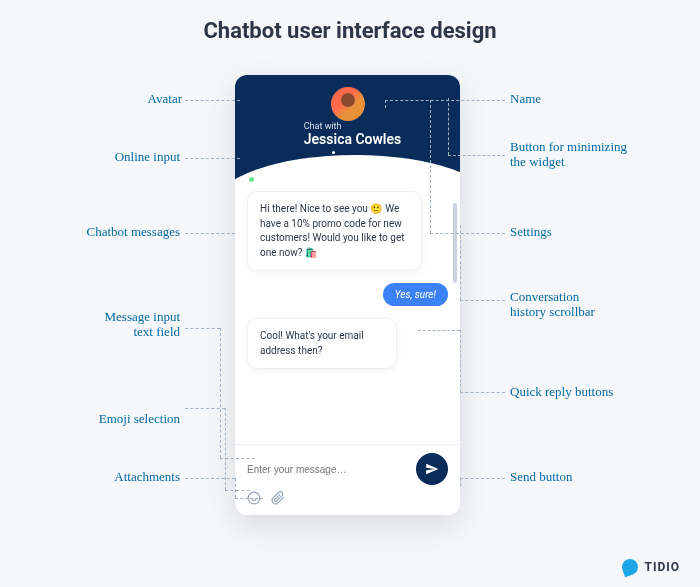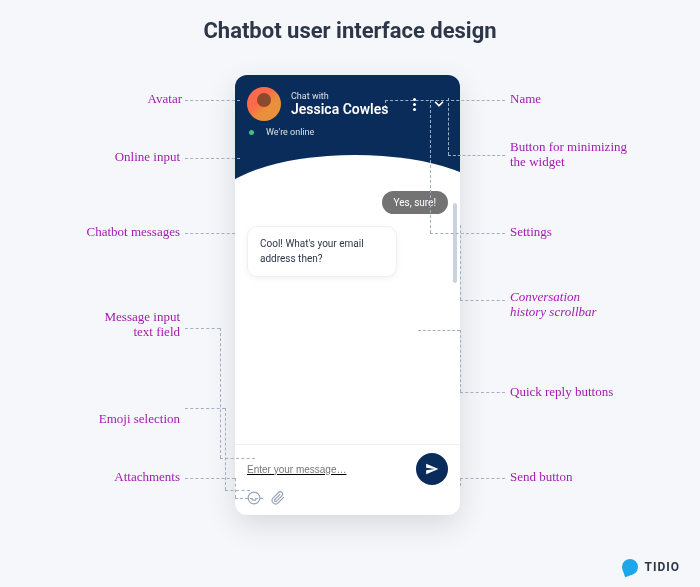--- a/index.html
+++ b/index.html
@@ -47,20 +47,21 @@
     height: 50px;
     background: #fff;
     border-radius: 50% 50% 0 0 / 100% 100% 0 0;
   }
   .header-top {
     display: flex;
     align-items: center;
     padding: 12px 12px 4px 12px;
     position: relative;
     z-index: 1;
+    flex-direction: column;
   }
   .avatar {
     width: 34px;
     height: 34px;
     border-radius: 50%;
     background: linear-gradient(135deg, #ff6b4a 40%, #e8903a 60%);
     position: relative;
     flex-shrink: 0;
   }
   .avatar::after {
@@ -157,36 +158,36 @@
     gap: 6px;
     margin-bottom: 12px;
   }
   .pill {
     border-radius: 16px;
     padding: 6px 12px;
     font-size: 10px;
     cursor: pointer;
   }
   .pill-primary {
-    background: #737373;
+    background: #3b82f6;
     color: #fff;
+    font-style: italic;
   }
   .pill-outline {
     background: #fff;
     color: #0a2c5a;
     border: 1px solid #0a2c5a;
   }
   .input-area {
     border-top: 1px solid #eef0f4;
     padding: 8px 12px 10px 12px;
   }
   .input-row {
     display: flex;
     align-items: center;
-    text-decoration: underline;
   }
   .input-field {
     flex: 1;
     border: none;
     font-size: 10px;
     color: #94a3b8;
     background: transparent;
     outline: none;
   }
   .send-btn {
@@ -209,21 +210,21 @@
   .icon-btn {
     cursor: pointer;
     color: #94a3b8;
   }
   .icon-btn svg { display: block; }
   
   .label {
     position: absolute;
     font-family: "Segoe Script", "Comic Sans MS", cursive;
     font-size: 13px;
-    color: #a21caf;
+    color: #0369a1;
     white-space: pre-line;
     line-height: 1.15;
   }
   .label.r { text-align: left; }
   .label.l { text-align: right; }
   
   .conn {
     position: absolute;
     border: 0 dashed #9fb0c5;
   }
@@ -275,20 +276,21 @@
         </div>
       </div>
     </div>
     <div class="status">
       <span class="status-dot"></span>
       <span>We're online</span>
     </div>
   </div>
   <div class="body">
     <div class="scrollbar"></div>
+    <div class="bot-msg">Hi there! Nice to see you 🙂 We have a 10% promo code for new customers! Would you like to get one now? 🛍️</div>
     <div class="quick-row">
       <div class="pill pill-primary">Yes, sure!</div>
     </div>
     <div class="bot-msg" style="max-width:150px">Cool! What's your email address then?</div>
   </div>
   <div class="input-area">
     <div class="input-row">
       <input class="input-field" placeholder="Enter your message…" style="">
       <div class="send-btn">
         <svg width="14" height="14" viewBox="0 0 24 24" fill="#fff">
@@ -319,21 +321,21 @@
 <div class="label l" style="left:45px; top:225px; width:135px;">Chatbot messages</div>
 <div class="label l" style="left:55px; top:310px; width:125px;">Message input
 text field</div>
 <div class="label l" style="left:55px; top:412px; width:125px;">Emoji selection</div>
 <div class="label l" style="left:55px; top:470px; width:125px;">Attachments</div>
 
 <div class="label r" style="left:510px; top:92px;">Name</div>
 <div class="label r" style="left:510px; top:140px;">Button for minimizing
 the widget</div>
 <div class="label r" style="left:510px; top:225px;">Settings</div>
-<div class="label r" style="left:510px; top:290px;font-style:italic;">Conversation
+<div class="label r" style="left:510px; top:290px;">Conversation
 history scrollbar</div>
 <div class="label r" style="left:510px; top:385px;">Quick reply buttons</div>
 <div class="label r" style="left:510px; top:470px;">Send button</div>
 
 <div class="conn h" style="left:185px; top:100px; width:55px;"></div>
 <div class="conn h" style="left:185px; top:158px; width:55px;"></div>
 <div class="conn h" style="left:185px; top:233px; width:50px;"></div>
 <div class="conn h" style="left:185px; top:328px; width:35px;"></div>
 <div class="conn v" style="left:220px; top:328px; height:130px;"></div>
 <div class="conn h" style="left:220px; top:458px; width:35px;"></div>

